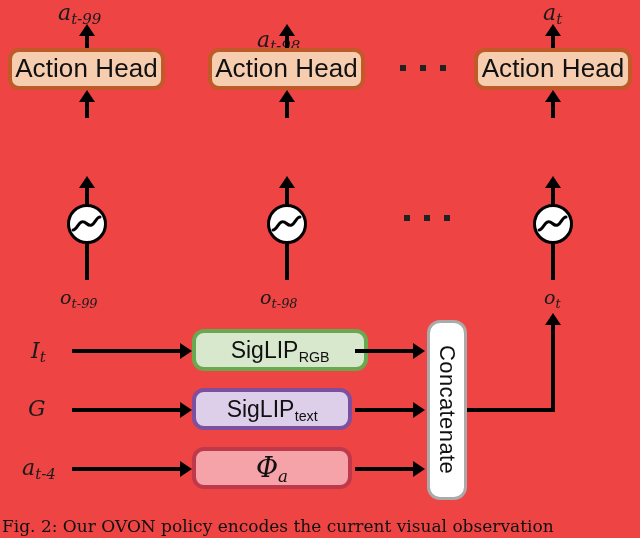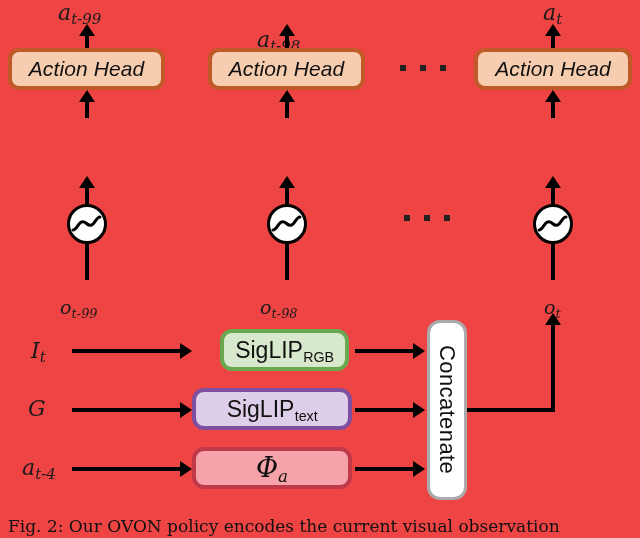--- a/index.html
+++ b/index.html
@@ -31,23 +31,22 @@
     text-align: center;
     line-height: 1.05;
     color: #111111;
   }
 
   
   .action-head {
     background: #f7cdaf;
     border: 4px solid #c05a28;
     border-radius: 11px;
-    font-size: 21px;
+    font-size: 26px;
     letter-spacing: .1px;
-    font-style: italic;
   }
 
   
   .transformer {
     background: #84cdeb;
     border: 4px solid #1f5b77;
     border-radius: 14px;
     font-size: 25px;
   }
 
@@ -91,21 +90,21 @@
     white-space: nowrap;
     line-height: 1;
   }
   .math .sub {
     font-size: 0.68em;
     position: relative;
     top: 0.30em;
     left: 0.01em;
   }
   .math-lg { font-size: 22px; }
-  .math-md { font-size: 19px; margin-top: 10px; }
+  .math-md { font-size: 19px; }
   .phi {
     font-family: "DejaVu Serif", "Liberation Serif", serif;
     font-style: italic;
     font-size: 27px;
   }
   .phi .sub {
     font-size: 0.62em;
     position: relative;
     top: 0.30em;
   }
@@ -281,21 +280,21 @@
     <span>a</span><span class="sub">t-4</span>
   </div>
 
   <div class="hline" style="left:72px; top:349px; width:108px;"></div>
   <div class="arrow-right" style="left:180px; top:343px;"></div>
   <div class="hline" style="left:72px; top:408px; width:108px;"></div>
   <div class="arrow-right" style="left:180px; top:402px;"></div>
   <div class="hline" style="left:72px; top:467px; width:108px;"></div>
   <div class="arrow-right" style="left:180px; top:461px;"></div>
 
-  <div class="node enc enc-rgb" style="left:192px; top:329px; width:129px; height:42px;margin-left:28px;">
+  <div class="node enc enc-rgb" style="left:192px; top:329px; width:176px; height:42px;">
     <span><span>SigLIP</span><sub>RGB</sub></span>
   </div>
   <div class="node enc enc-act" style="left:192px; top:447px; width:160px; height:42px;">
     <span class="phi"><span>Φ</span><span class="sub">a</span></span>
   </div>
   <div class="node enc enc-text" style="left:192px; top:388px; width:160px; height:42px;">
     <span><span>SigLIP</span><sub>text</sub></span>
   </div>
 
   <div class="hline" style="left:355px; top:349px; width:58px;"></div>
@@ -306,15 +305,15 @@
   <div class="arrow-right" style="left:413px; top:461px;"></div>
 
   <div class="node concat" style="left:427px; top:320px; width:40px; height:180px;">
     <span class="vtext">Concatenate</span>
   </div>
 
   <div class="hline" style="left:467px; top:408px; width:88px;"></div>
   <div class="vline" style="left:551px; top:325px; height:85px;"></div>
   <div class="arrow-up" style="left:545px; top:313px;"></div>
 
-  <div class="caption" style="left:8px; top:516px;">Fig. 2: Our OVON policy encodes the current visual observation</div>
+  <div class="caption" style="left:2px; top:516px;">Fig. 2: Our OVON policy encodes the current visual observation</div>
 
 </div>
 
 </body></html>

